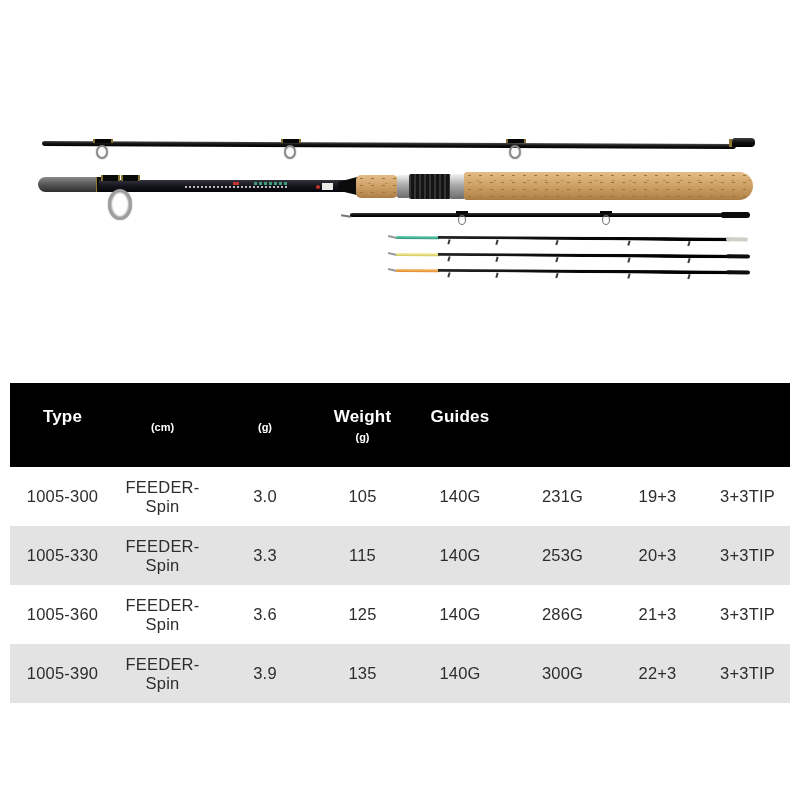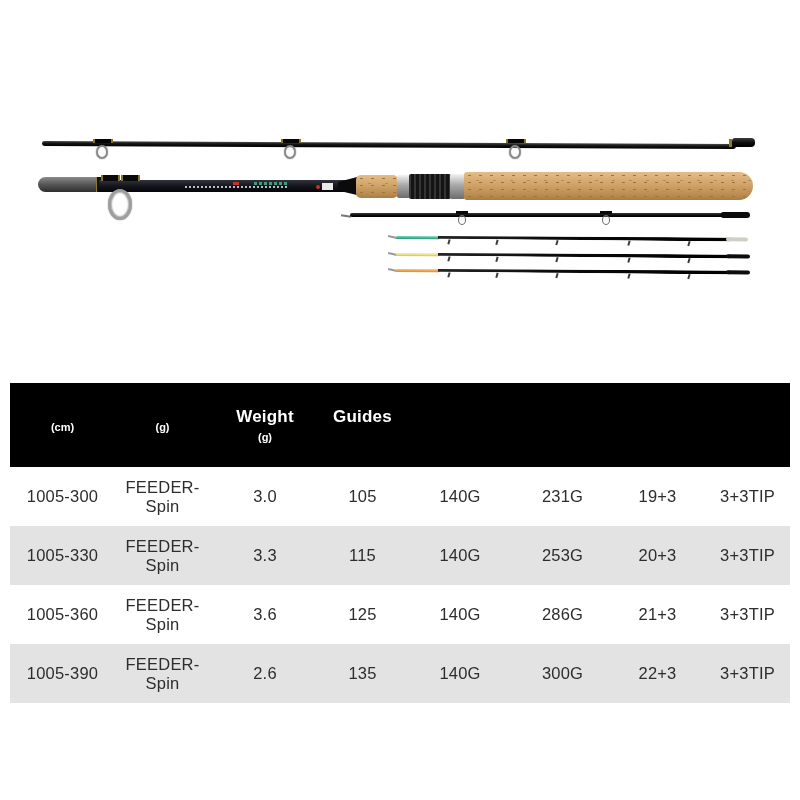--- a/index.html
+++ b/index.html
@@ -176,20 +176,24 @@
       <span class="tg" style="left:108px;"></span>
     <span class="tg" style="left:168px;"></span>
       <span class="tg" style="left:240px;"></span>
     <span class="tg" style="left:300px;"></span>
   </div>
 </div>
 
 <div class="spec">
   <div class="thead">
     <div class="hcell">
+      <span class="hlabel">Type</span>
+      <span class="hunit"></span>
+    </div>
+    <div class="hcell">
       <span class="hunit">(cm)</span>
     </div>
     <div class="hcell">
       <span class="hunit">(g)</span>
     </div>
     <div class="hcell">
       <span class="hlabel">Weight</span>
       <span class="hunit">(g)</span>
     </div>
     <div class="hcell">
@@ -224,20 +228,20 @@
     <div class="tcell">3.6</div>
     <div class="tcell">125</div>
     <div class="tcell">140G</div>
     <div class="tcell">286G</div>
     <div class="tcell">21+3</div>
     <div class="tcell">3+3TIP</div>
   </div>
   <div class="trow alt">
     <div class="tcell">1005-390</div>
     <div class="tcell">FEEDER-Spin</div>
-    <div class="tcell">2.6</div>
+    <div class="tcell">3.9</div>
     <div class="tcell">135</div>
     <div class="tcell">140G</div>
     <div class="tcell">300G</div>
     <div class="tcell">22+3</div>
     <div class="tcell">3+3TIP</div>
   </div>
 </div>
 
 </body></html>

